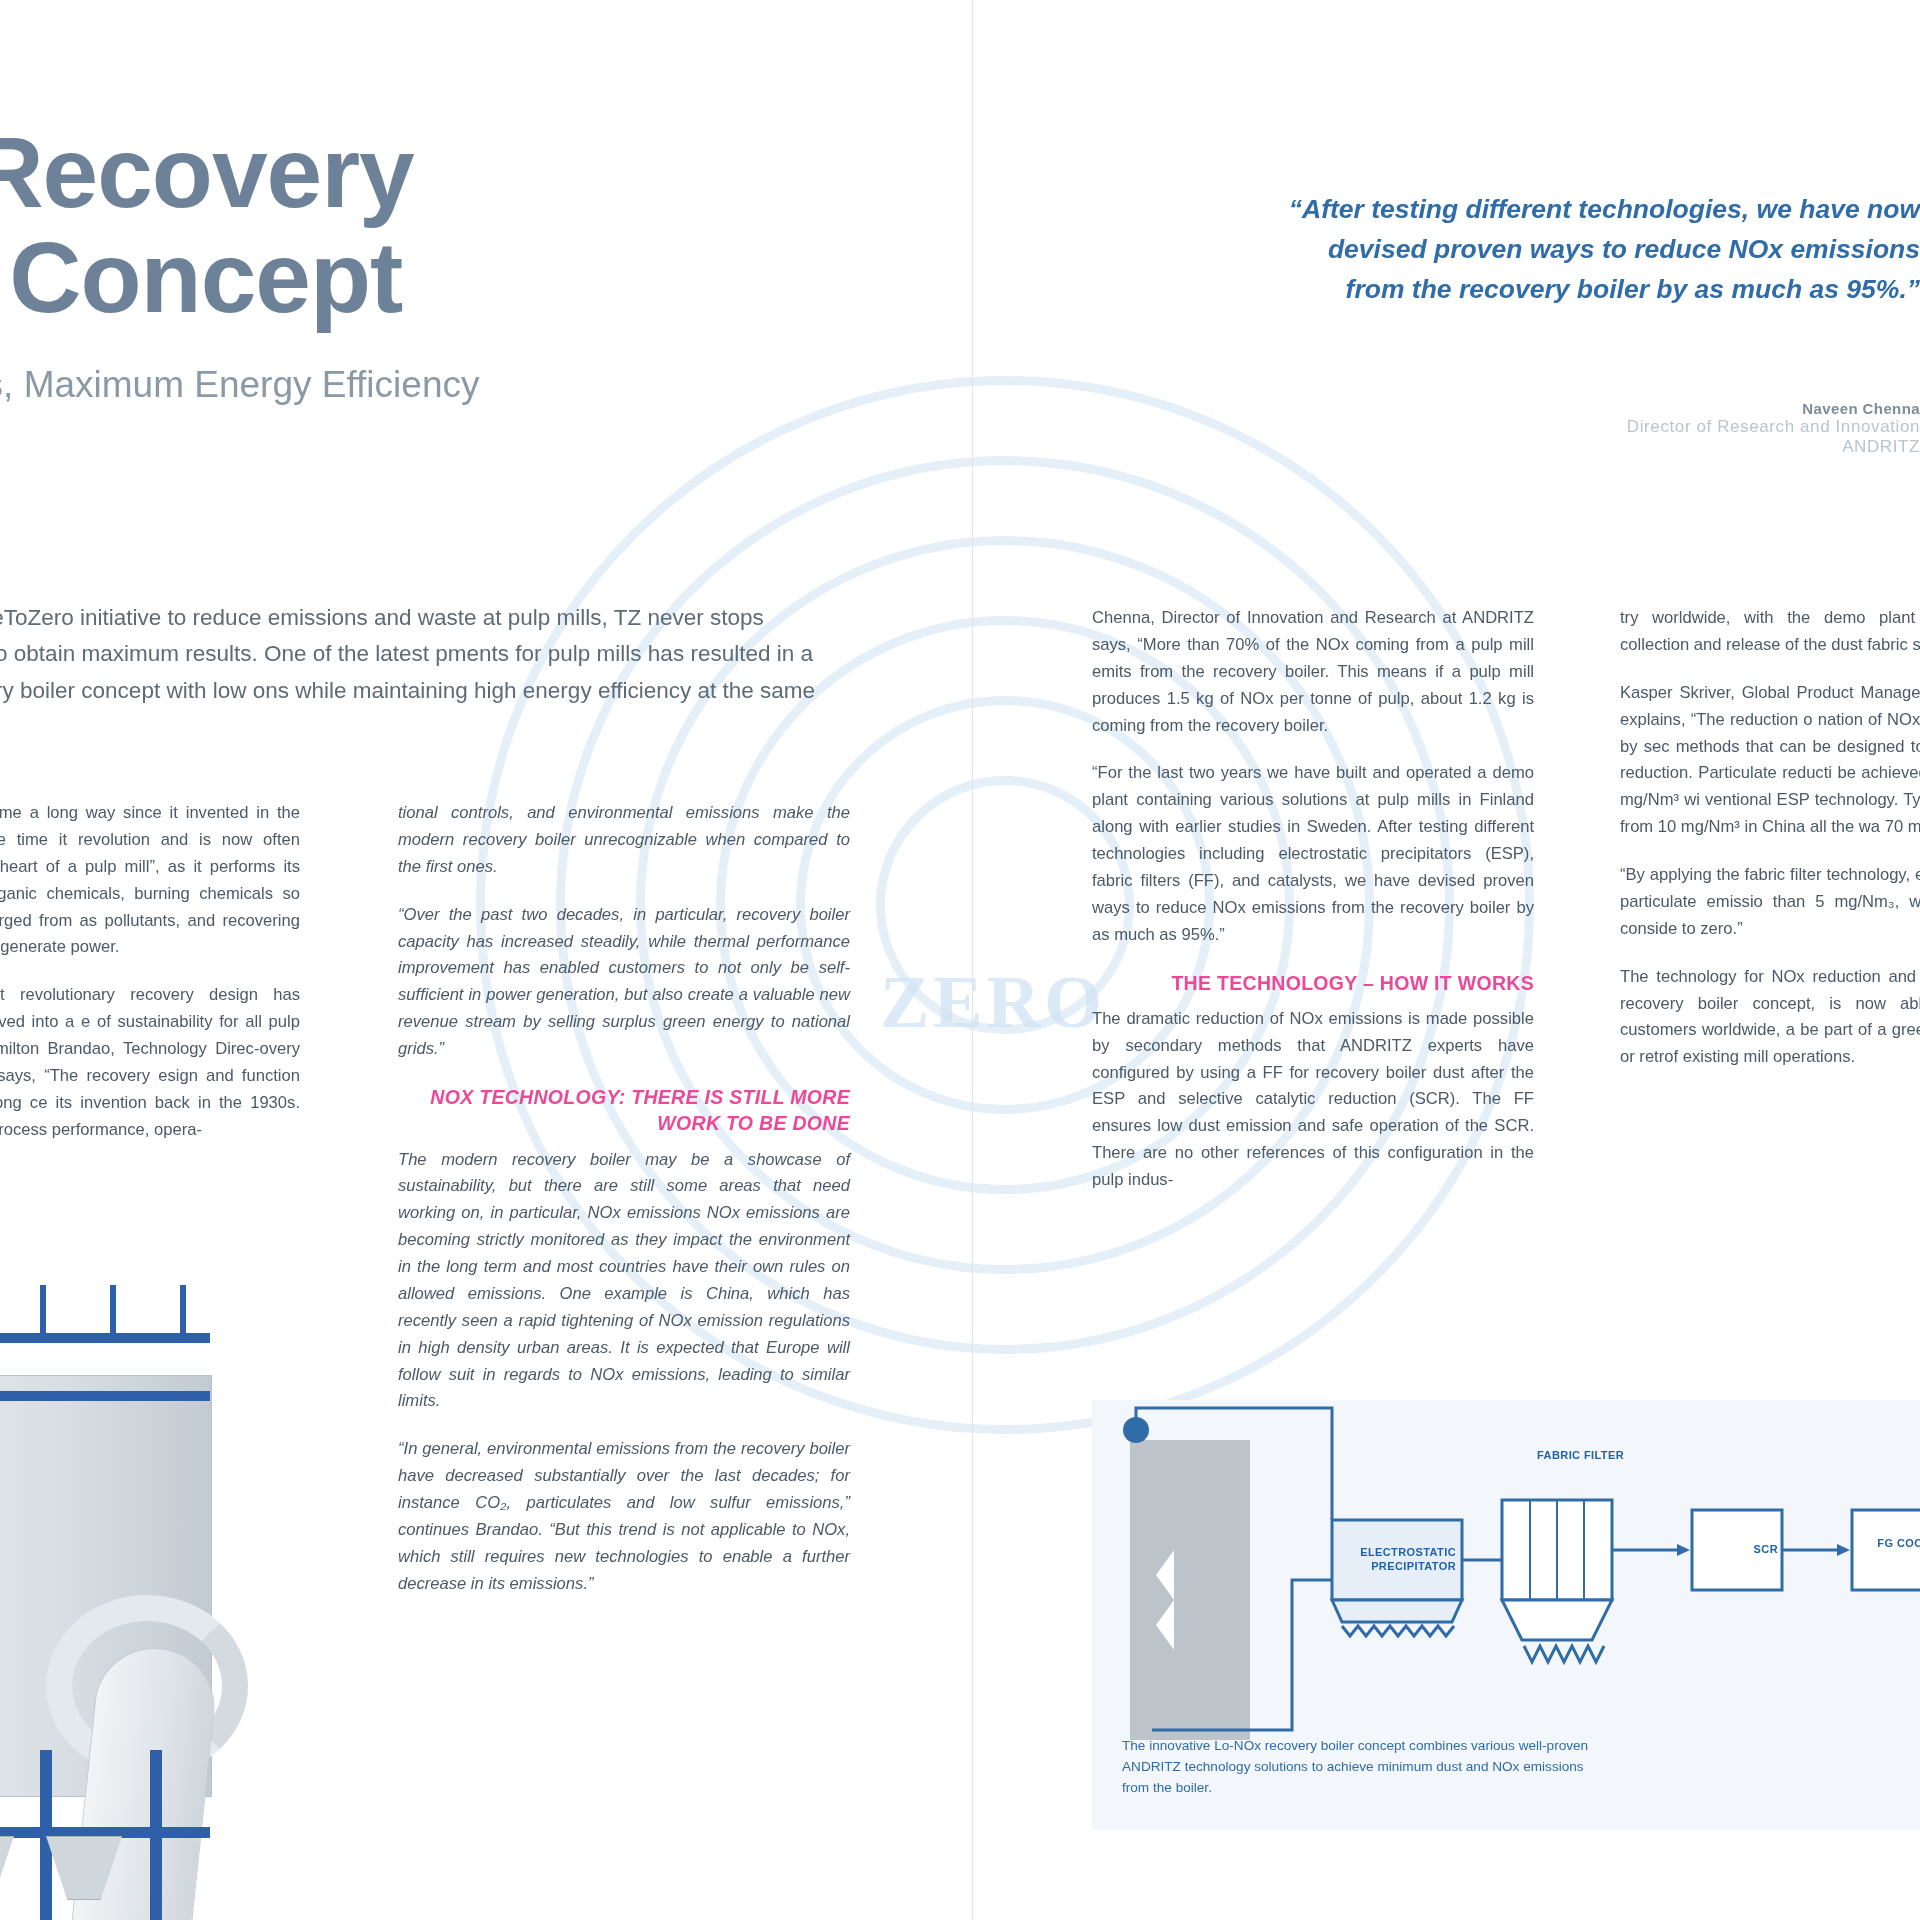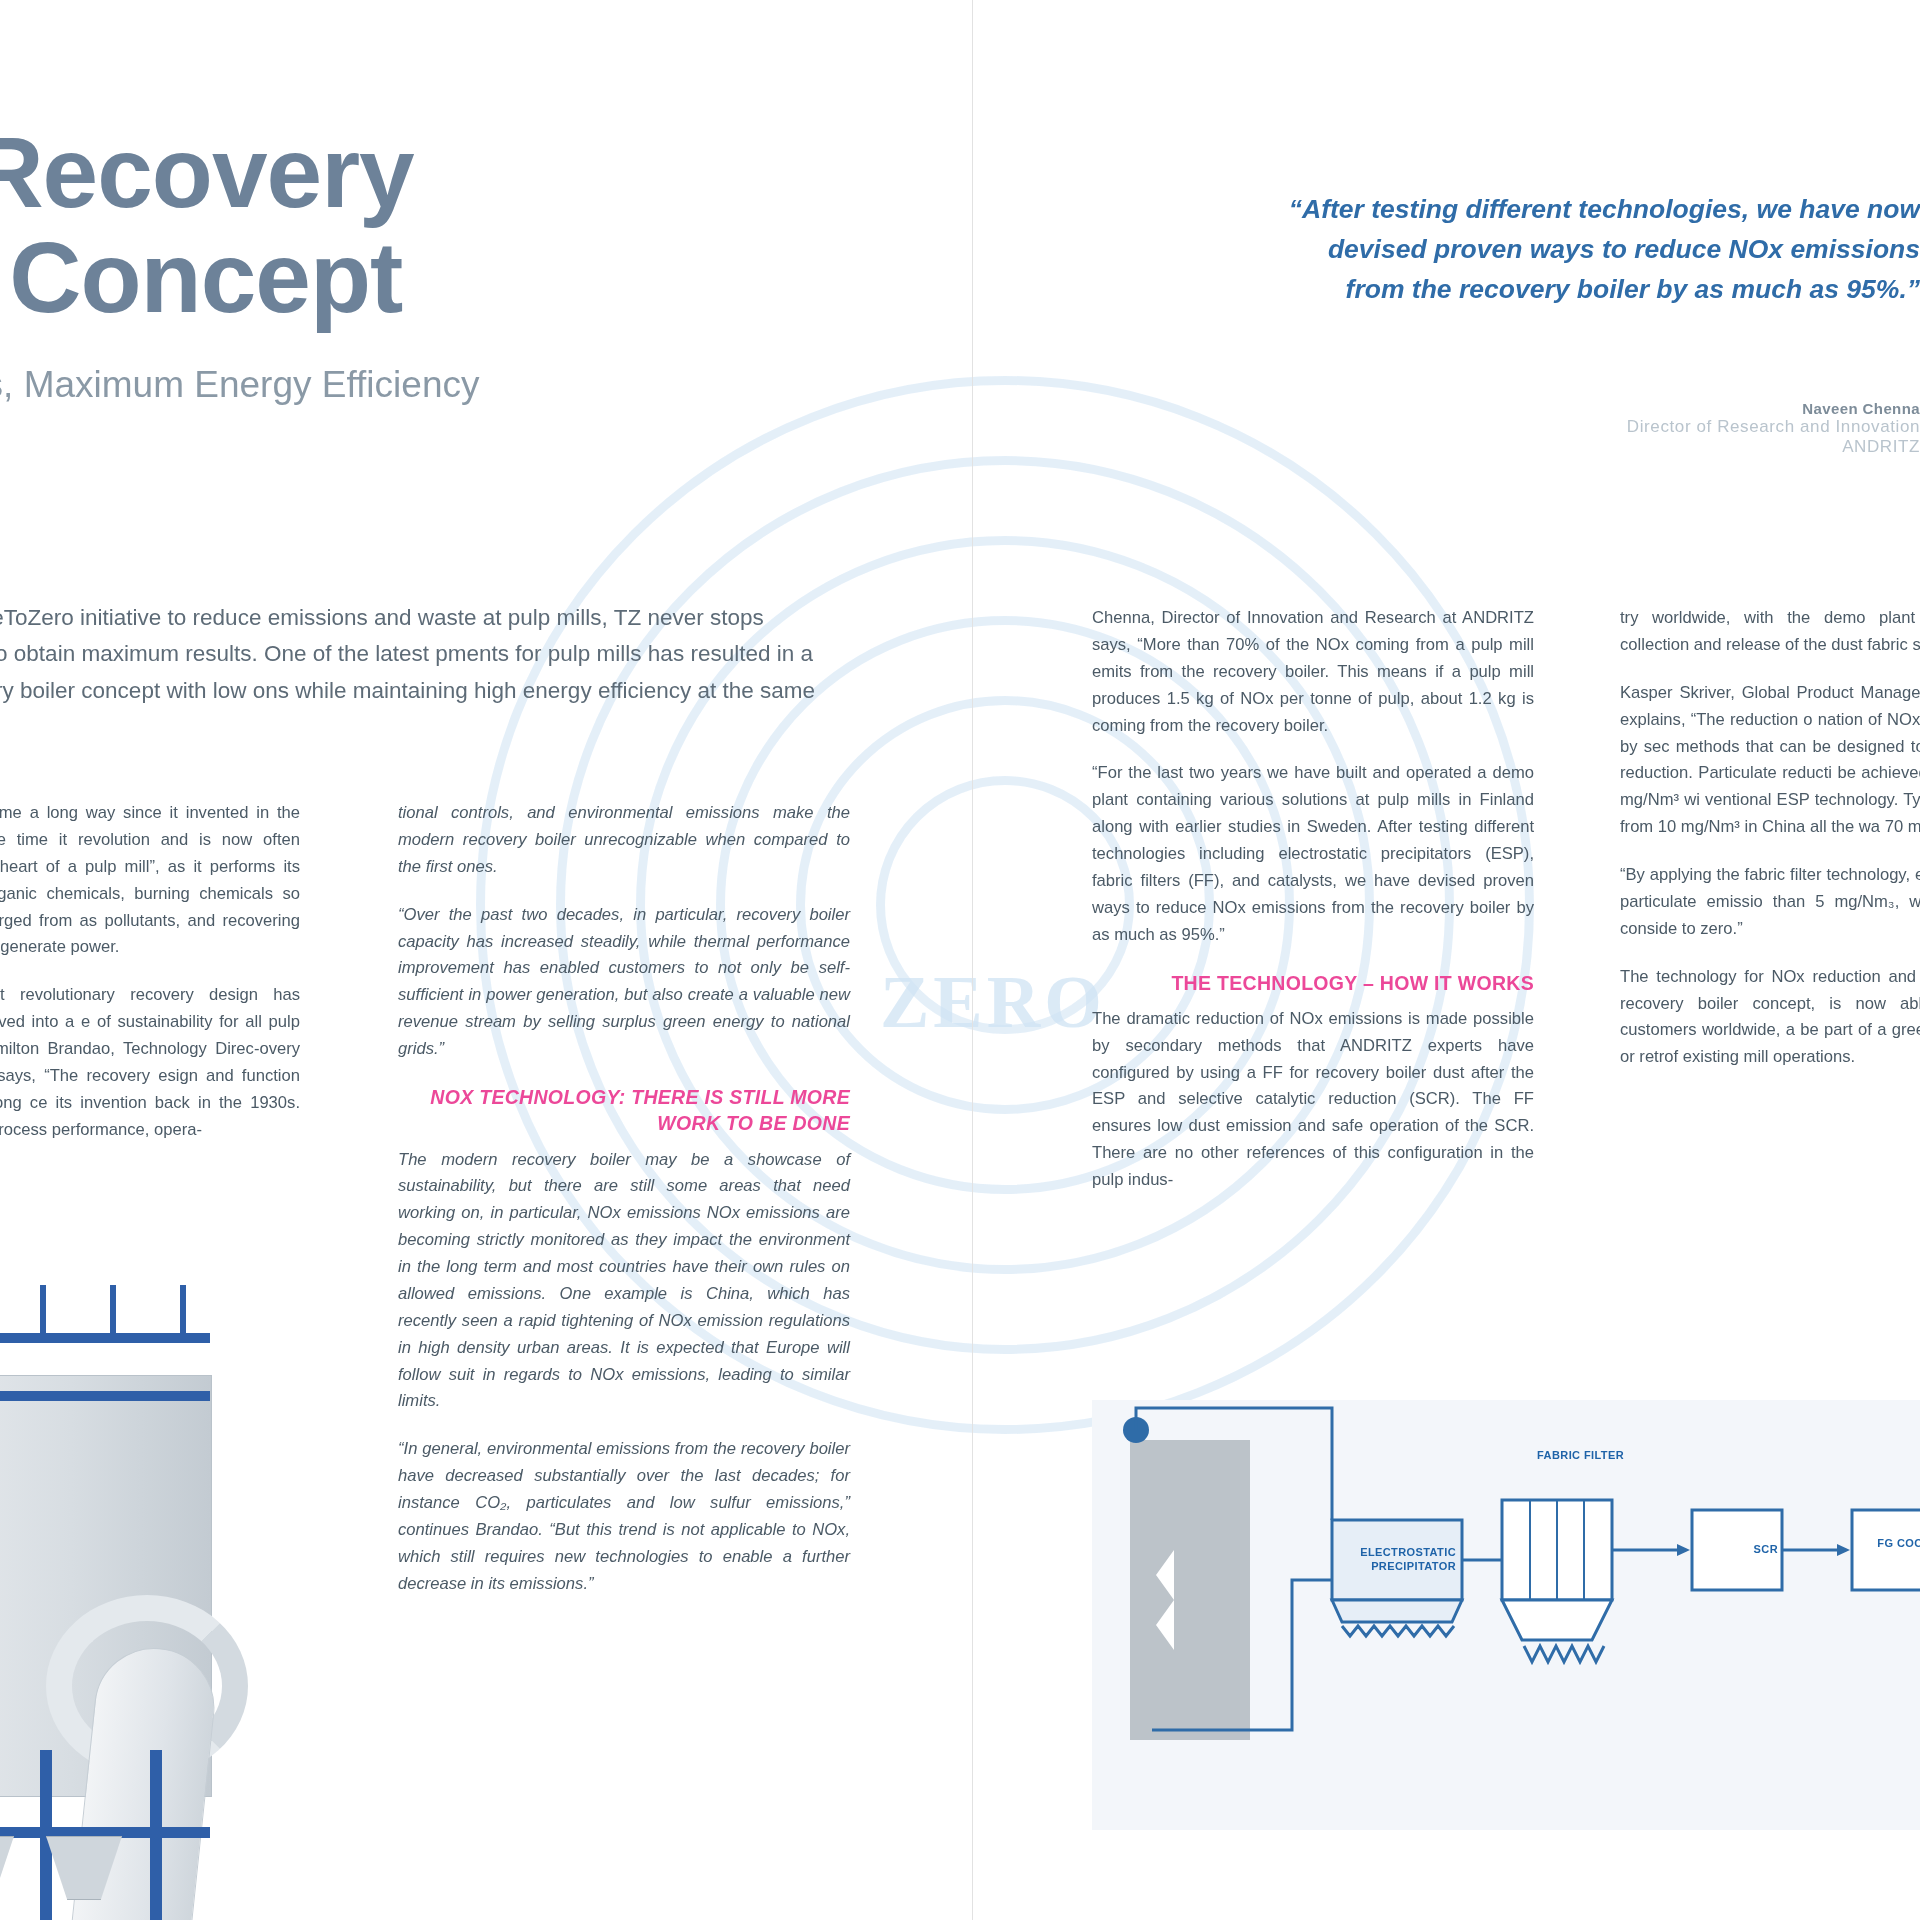--- a/index.html
+++ b/index.html
@@ -348,13 +348,14 @@
     <polygon points="745,144 758,150 745,156" fill="#2f6ca8"></polygon>
 
     <rect x="760" y="110" width="90" height="80" fill="#ffffff" stroke="#2f6ca8" stroke-width="3"></rect>
 
     <path d="M240 180 L200 180 L200 330 L60 330" stroke="#2f6ca8" stroke-width="3" fill="none"></path>
   </svg>
   <div class="dg-label" style="left:412px; top:48px; width:120px;">FABRIC FILTER</div>
   <div class="dg-label" style="left:246px; top:145px; width:118px;">ELECTROSTATIC PRECIPITATOR</div>
   <div class="dg-label" style="left:604px; top:142px; width:82px;">SCR</div>
   <div class="dg-label" style="left:764px; top:136px; width:82px;">FG COOLE</div>
+  <div class="caption">The innovative Lo-NOx recovery boiler concept combines various well-proven ANDRITZ technology solutions to achieve minimum dust and NOx emissions from the boiler.</div>
 </div>
 
 </body></html>

